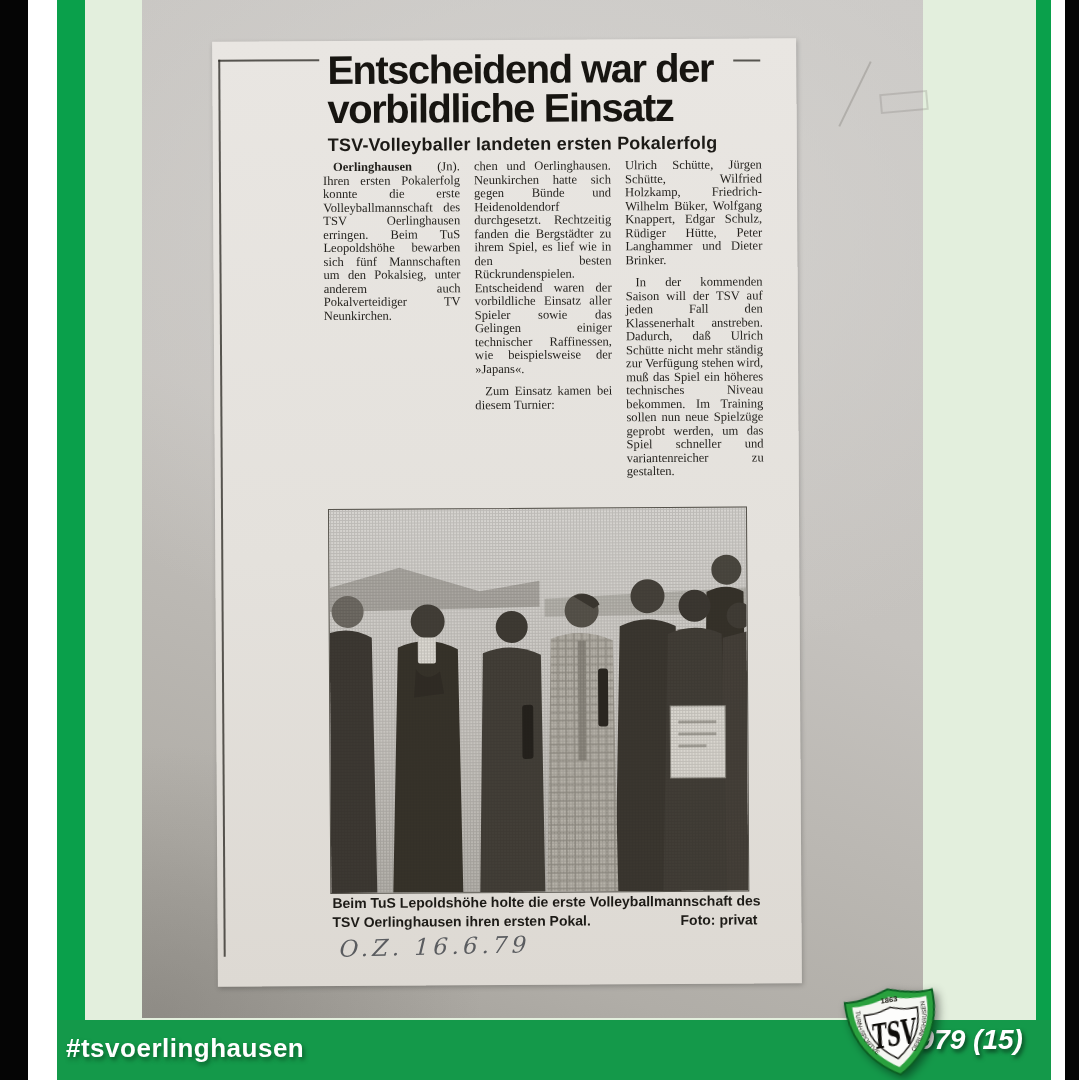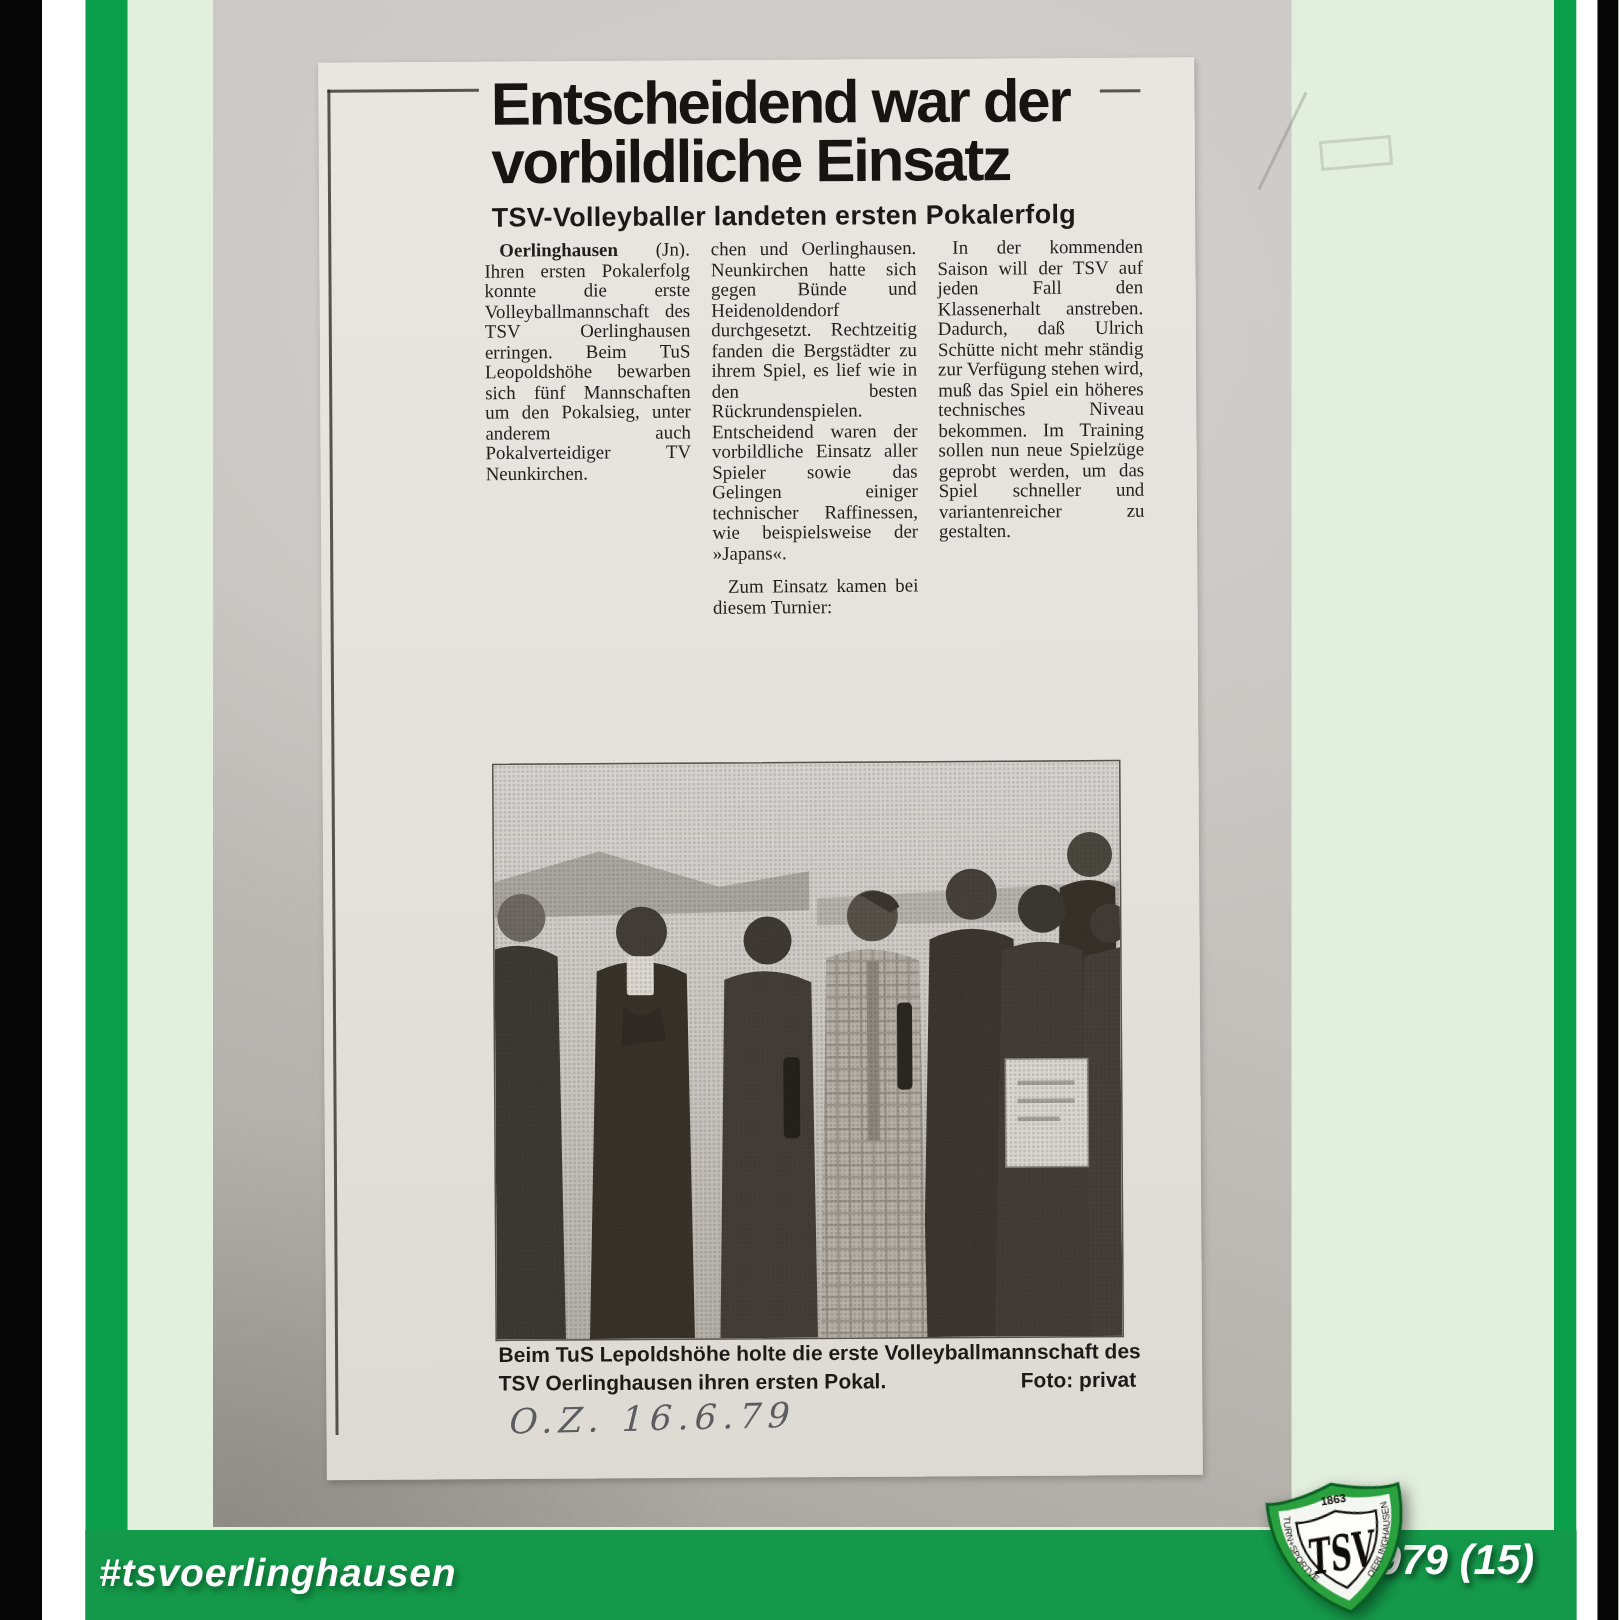--- a/index.html
+++ b/index.html
@@ -15,32 +15,32 @@
   .s-green-r{left:1036px;width:15px;background:#0aa04b;}
   .s-white-r{left:1051px;width:14px;background:#ffffff;}
   .s-black-r{left:1065px;width:14px;background:#050505;}
   
   .footer-bar{
     position:absolute;left:57px;top:1020px;width:994px;height:60px;
     background:#14994a;
   }
   .hashtag{
     position:absolute;left:66px;top:1033px;
-    font-size:26px;font-weight:bold;font-style:italic;color:#ffffff;
+    font-size:26px;font-weight:bold;color:#ffffff;
     letter-spacing:.5px;
     text-shadow:2px 3px 4px rgba(0,40,15,.5);
   }
   .year-label{
     position:absolute;left:903px;top:1024px;
     font-size:28px;font-weight:bold;font-style:italic;color:#ffffff;
     text-shadow:2px 3px 4px rgba(0,0,0,.55);
   }
   
   .album-photo{
-    position:absolute;left:142px;top:0;width:719px;height:1018px;
+    position:absolute;left:142px;top:0;width:781px;height:1018px;
     background:
       radial-gradient(900px 650px at 55% 22%, rgba(213,211,208,.9), rgba(213,211,208,0) 70%),
       radial-gradient(500px 420px at 2% 100%, rgba(120,117,111,.45), rgba(120,117,111,0) 65%),
       linear-gradient(200deg,#cac8c5 0%,#c5c2be 50%,#b0ada7 85%,#a09d97 100%);
   }
   .ghost-mark1{position:absolute;left:712px;top:58px;width:2px;height:72px;
     background:rgba(108,106,99,.30);transform:rotate(26deg);}
   .ghost-mark2{position:absolute;left:738px;top:92px;width:44px;height:16px;
     border:2px solid rgba(108,106,99,.22);transform:rotate(-5deg);}
   
@@ -133,20 +133,21 @@
 
     <div class="columns">
       <div class="col">
         <p><span class="lead">Oerlinghausen</span><span> (Jn). Ihren ersten Pokalerfolg konnte die erste Volleyballmannschaft des TSV Oerlinghausen erringen. Beim TuS Leopoldshöhe bewarben sich fünf Mannschaften um den Pokalsieg, unter anderem auch Pokalverteidiger TV Neunkirchen.</span></p>
       </div>
       <div class="col">
         <p style="text-indent:0;">chen und Oerlinghausen. Neunkirchen hatte sich gegen Bünde und Heidenoldendorf durchgesetzt. Rechtzeitig fanden die Bergstädter zu ihrem Spiel, es lief wie in den besten Rückrundenspielen. Entscheidend waren der vorbildliche Einsatz aller Spieler sowie das Gelingen einiger technischer Raffinessen, wie beispielsweise der »Japans«.</p>
         <p>Zum Einsatz kamen bei diesem Turnier:</p>
       </div>
       <div class="col">
+        <p style="text-indent:0;">Ulrich Schütte, Jürgen Schütte, Wilfried Holzkamp, Friedrich-Wilhelm Büker, Wolfgang Knappert, Edgar Schulz, Rüdiger Hütte, Peter Langhammer und Dieter Brinker.</p>
         <p>In der kommenden Saison will der TSV auf jeden Fall den Klassenerhalt anstreben. Dadurch, daß Ulrich Schütte nicht mehr ständig zur Verfügung stehen wird, muß das Spiel ein höheres technisches Niveau bekommen. Im Training sollen nun neue Spielzüge geprobt werden, um das Spiel schneller und variantenreicher zu gestalten.</p>
       </div>
     </div>
 
     <div class="article-photo">
       <svg width="417" height="383" viewBox="0 0 417 383">
         <defs>
           <linearGradient id="sky" x1="0" y1="0" x2="0" y2="1">
             <stop offset="0%" stop-color="#d6d4d0"></stop>
             <stop offset="55%" stop-color="#c9c6c1"></stop>

